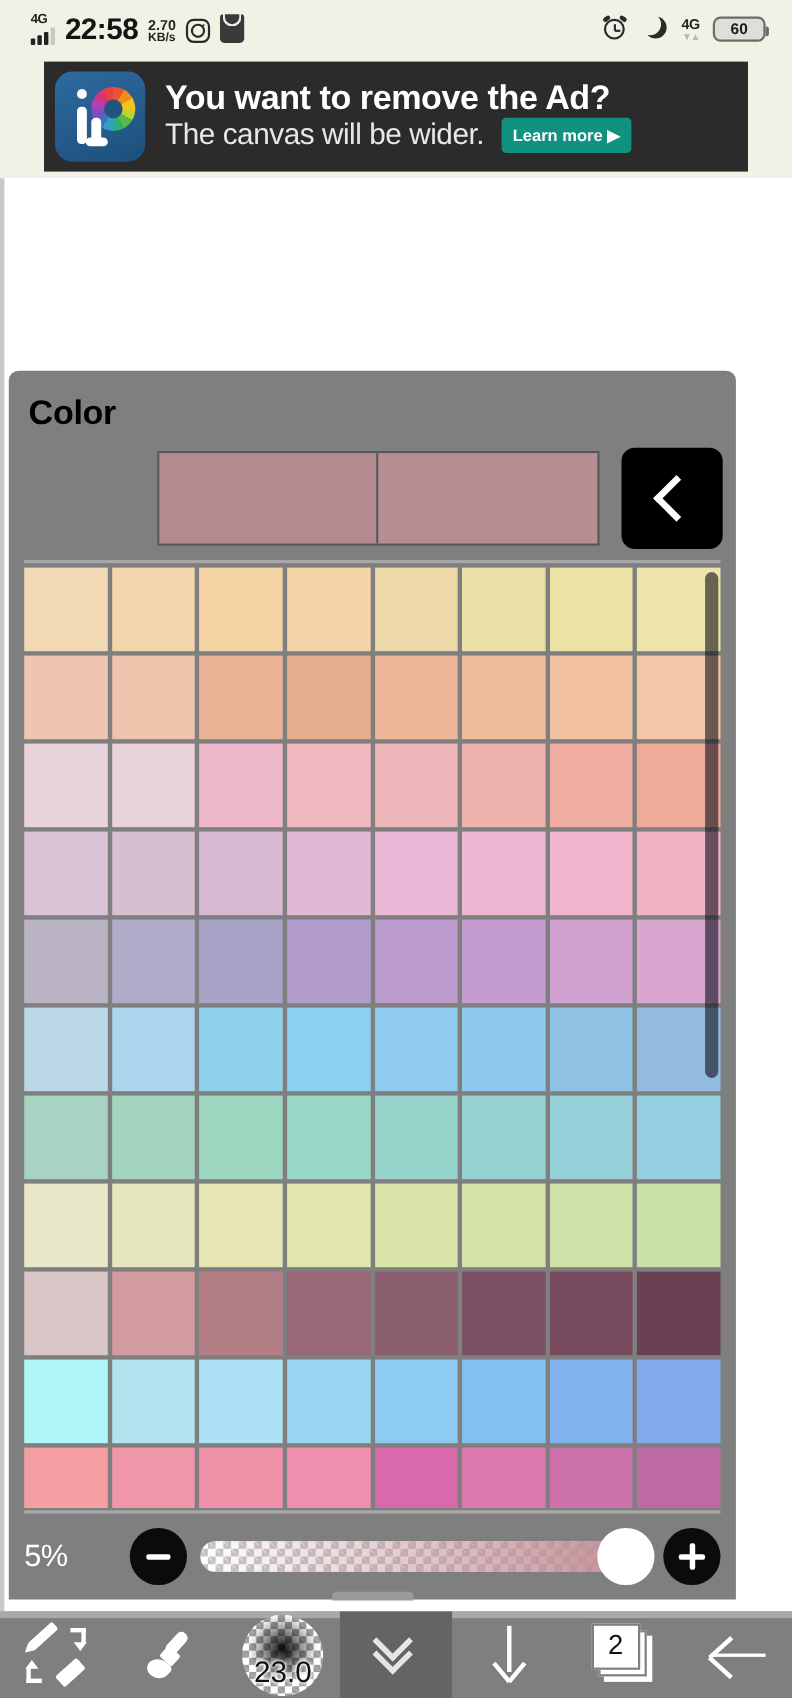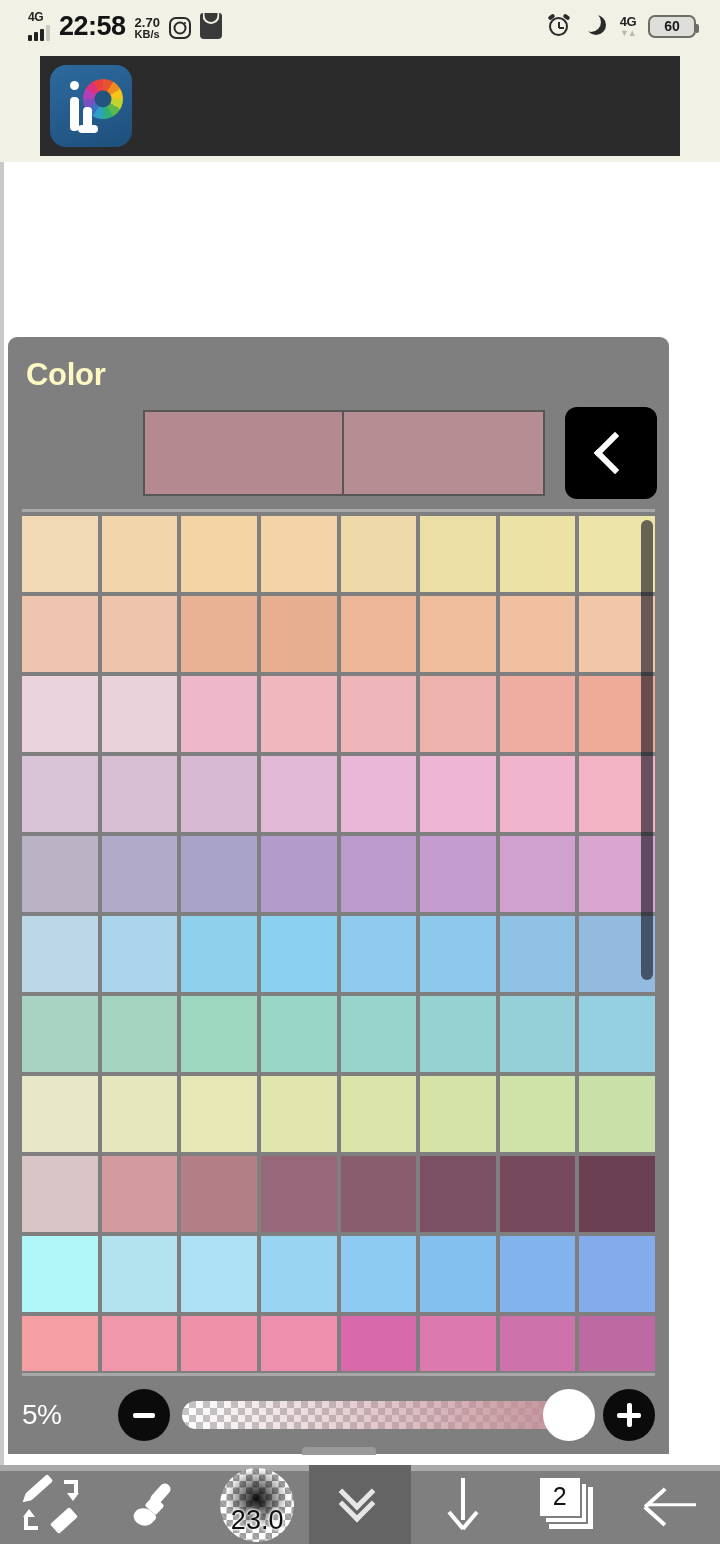--- a/index.html
+++ b/index.html
@@ -91,21 +91,21 @@
   
   .canvas-area { position:absolute; left:0; top:162px; width:720px; height:1303px; background:#ffffff; border-left:4px solid #c9c9c9; }
 
   
   .color-panel {
     position:absolute; left:8px; top:337px; width:661px; height:1117px;
     background:#7f7f7f; border-radius:9px 9px 0 0;
     display:flex; flex-direction:column;
   }
   .cp-header { position:relative; height:172px; flex:0 0 auto; }
-  .cp-title { position:absolute; left:18px; top:20px; color:#fef9c3; font-size:31px; font-weight:bold; letter-spacing:-0.3px; }
+  .cp-title { position:absolute; left:18px; top:20px; color:#000000; font-size:31px; font-weight:bold; letter-spacing:-0.3px; }
   .cp-preview { position:absolute; left:135px; top:73px; width:402px; height:86px; display:flex; border:2px solid #575757; }
   .cp-prev-a, .cp-prev-b { flex:1 1 50%; }
   .cp-prev-a { border-right:2px solid #575757; }
   .cp-back {
     position:absolute; right:12px; top:70px; width:92px; height:92px;
     background:#000; border-radius:12px; display:flex; align-items:center; justify-content:center;
   }
   .chev-left { width:30px; height:30px; border-left:6px solid #fff; border-bottom:6px solid #fff; transform: rotate(45deg); margin-left:8px; }
 
   .cp-divider { height:3px; background:#a8a8a8; margin:0 14px; flex:0 0 auto; }
@@ -242,20 +242,27 @@
   </div>
 
   <div class="ad-wrap">
     <div class="ad-banner">
       <div class="ad-logo">
         <div class="i-dot"></div>
           <div class="i-stem"></div>
         <div class="wheel"></div>
           <div class="p-stem"></div>
           <div class="p-foot"></div>
+      </div>
+      <div class="ad-text">
+        <div class="ad-title">You want to remove the Ad?</div>
+        <div class="ad-sub-row">
+          <div class="ad-sub">The canvas will be wider.</div>
+          <div class="ad-cta">Learn more ▶</div>
+        </div>
       </div>
     </div>
   </div>
 
   <div class="canvas-area"></div>
 
   <div class="color-panel">
     <div class="cp-header">
       <div class="cp-title">Color</div>
       <div class="cp-preview">

